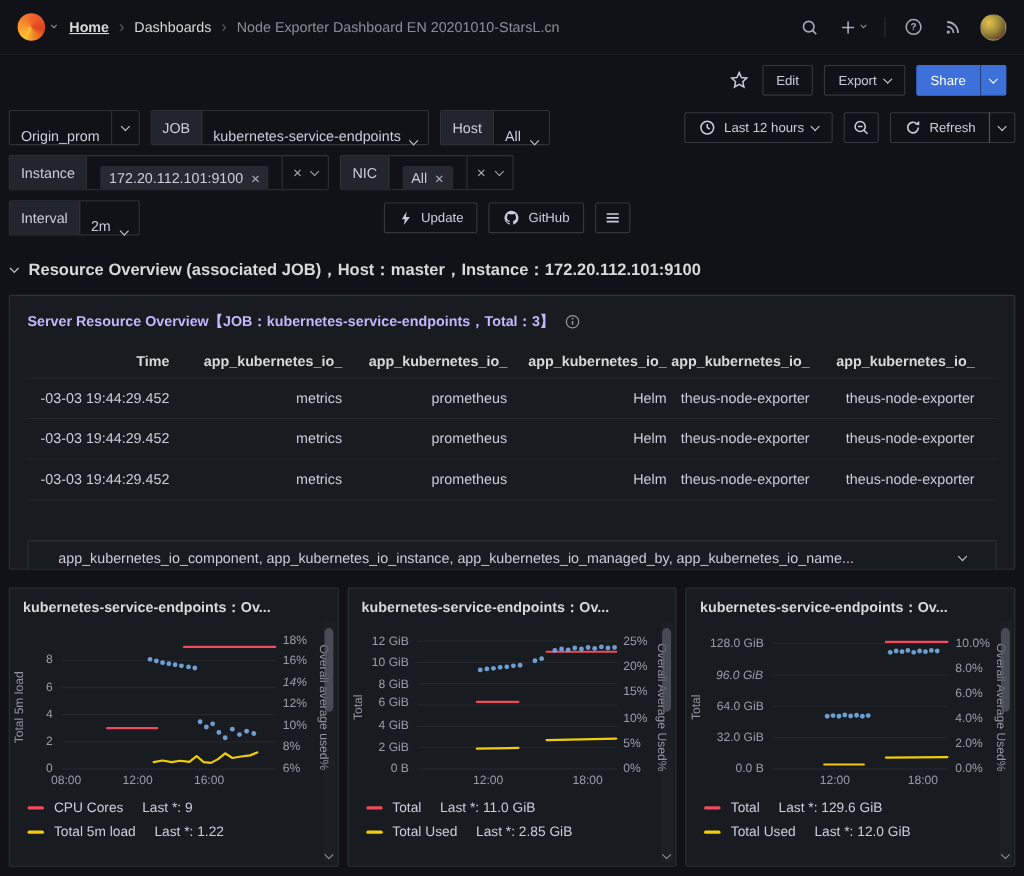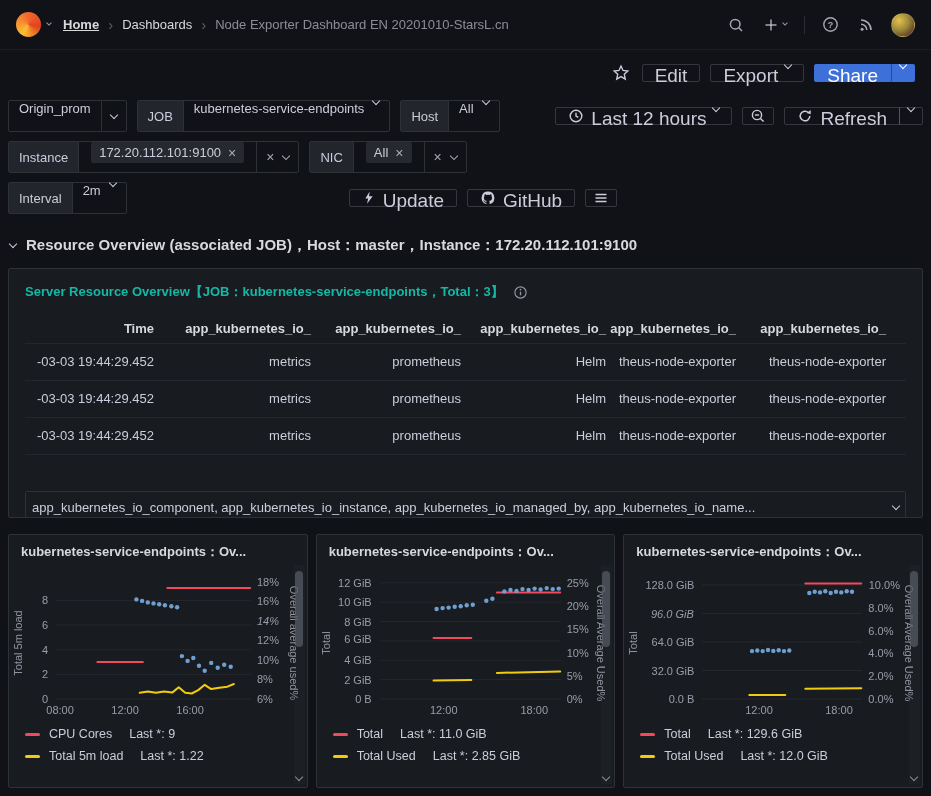--- a/index.html
+++ b/index.html
@@ -17,57 +17,57 @@
   .crumb.home{font-weight:700;text-decoration:underline}
   .crumb.current{color:rgba(204,204,220,.65);cursor:default}
   .sep{color:rgba(204,204,220,.4);font-size:15px}
   .nav-right{margin-left:auto;display:flex;align-items:center;gap:15px;color:rgba(204,204,220,.8)}
   .icon-btn{background:none;border:none;color:inherit;display:inline-flex;align-items:center;gap:4px;cursor:pointer;padding:2px}
   .nav-divider{width:1px;height:18px;background:rgba(204,204,220,.15)}
   .avatar{width:24px;height:24px;border-radius:50%;background:radial-gradient(circle at 32% 30%,#e7c14d,#9a8a3a 45%,#6b4a2a 75%,#433020);border:1px solid rgba(255,255,255,.15);cursor:pointer}
 
   
   .toolbar{height:46px;display:flex;align-items:center;justify-content:flex-end;gap:10px;padding:0 16px}
-  .btn{height:18px;padding:0 12px;border:1px solid rgba(204,204,220,.2);border-radius:2px;background:transparent;color:#ccccdc;display:inline-flex;gap:7px;font-size:19px;cursor:pointer;white-space:nowrap}
+  .btn{height:28px;padding:0 12px;border:1px solid rgba(204,204,220,.2);border-radius:2px;background:transparent;color:#ccccdc;display:inline-flex;align-items:center;gap:7px;font-size:12px;cursor:pointer;white-space:nowrap}
   .btn.sq{width:32px;padding:0;justify-content:center}
   .btn-primary{background:#3d71d9;border-color:#3d71d9;color:#fff}
   .split{display:inline-flex}
   .split .btn:first-child{border-radius:2px 0 0 2px}
   .split .caret-seg{border-left:1px solid rgba(0,0,0,.35);border-radius:0 2px 2px 0;padding:0 8px}
   .split .caret-seg.plain{border-left:1px solid rgba(204,204,220,.2);margin-left:-1px}
 
   
   .filters{padding:4px 8px 0 8px}
   .frow{display:flex;align-items:center;gap:10px;margin-bottom:9px}
   .vgroup{display:inline-flex;height:32px;border:1px solid #2c3235;border-radius:2px;align-items:stretch;background:#111217}
   .vlabel{display:flex;align-items:center;padding:0 10px;background:#22252b;border-right:1px solid #2c3235;color:#ccccdc}
-  .vvalue{display:flex;align-items:flex-start;gap:9px;padding:0 10px;cursor:pointer}
+  .vvalue{display:flex;align-items:flex-end;gap:9px;padding:0 10px;cursor:pointer}
   .vcaret{display:flex;align-items:center;padding:0 9px;border-left:1px solid #2c3235;cursor:pointer}
   .vtail{display:flex;align-items:center;gap:9px;padding:0 9px;border-left:1px solid #2c3235;color:rgba(204,204,220,.8)}
   .chip{display:inline-flex;align-items:center;gap:7px;background:#26292f;border-radius:2px;padding:3px 8px;margin:0 2px;cursor:pointer}
   .x{cursor:pointer;font-size:14px;line-height:10px;color:rgba(204,204,220,.8)}
   .spacer{flex:1}
   .upd{margin-left:212px}
 
   
   .section{display:flex;align-items:center;gap:10px;padding:0 10px;margin-top:16px;height:30px;cursor:pointer}
   .sec-title{font-size:15px;font-weight:700;color:#d8d9da;white-space:nowrap}
 
   
   .panel{background:#181b1f;border:1px solid #2c3235;border-radius:2px}
   .table-panel{margin:8px;height:250px;padding:10px 16px 0 16px;overflow:hidden}
   .p-title-row{display:flex;align-items:center;gap:9px;height:26px}
-  .p-title{font-weight:700;color:#14b8a6;white-space:nowrap}
+  .p-title{font-weight:700;color:#c4b5fd;white-space:nowrap}
   .info{display:inline-flex;color:rgba(204,204,220,.7);cursor:pointer}
   .tgrid{display:grid;grid-template-columns:131px 157px 150px 145px 130px 150px}
   .thead-row{margin-top:10px;border-bottom:1px solid #24272d}
   .tcell{text-align:right;padding:0 2px;height:36px;line-height:36px;white-space:nowrap;overflow:hidden;color:#ccccdc}
   .thead-row .tcell{height:28px;line-height:28px;font-weight:700;color:#d8d9da}
   .trow{border-bottom:1px solid #24272d}
-  .fselect{margin-top:36px;height:32px;border:1px solid #2c3235;border-radius:2px;display:flex;align-items:center;gap:10px;padding:0 6px;background:#181b1f;cursor:pointer}
+  .fselect{margin-top:36px;height:32px;border:1px solid #2c3235;border-radius:2px;display:flex;align-items:center;gap:10px;padding:0 27px;background:#181b1f;cursor:pointer}
   .fsel-text{flex:1;white-space:nowrap;overflow:hidden;text-overflow:ellipsis;color:#ccccdc}
 
   
   .charts{display:flex;gap:8px;padding:0 8px;margin-top:16px}
   .chart-panel{flex:1;height:254px;position:relative;padding:6px 8px 0 6px;overflow:hidden}
   .cp-title{font-weight:700;color:#d8d9da;padding:2px 6px 4px 6px;white-space:nowrap;overflow:hidden;text-overflow:ellipsis;cursor:pointer}
   .chart{position:relative;height:148px;margin-top:4px}
   .plot{position:absolute;left:0;top:0;overflow:visible}
   .tick{position:absolute;font-size:11px;color:rgba(204,204,220,.72);height:14px;line-height:14px;white-space:nowrap}
   .ax-title{position:absolute;font-size:11px;color:rgba(204,204,220,.68);writing-mode:vertical-rl;white-space:nowrap;max-height:130px;overflow:hidden}

